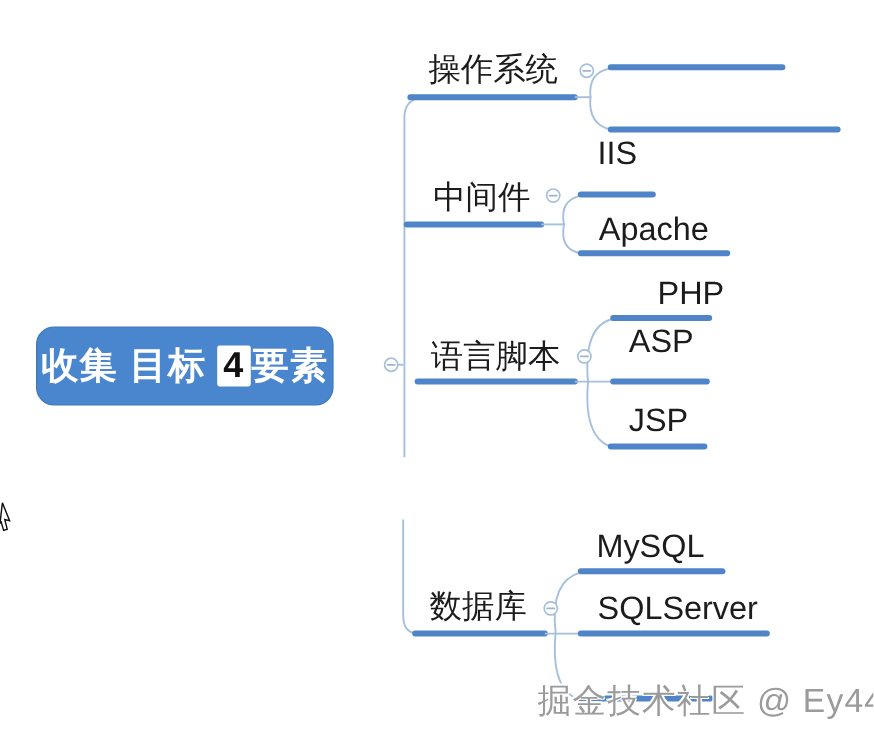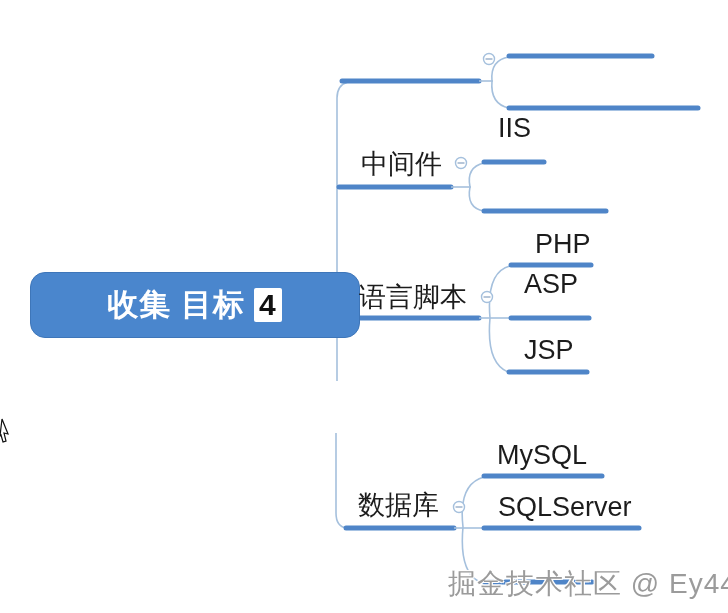--- a/index.html
+++ b/index.html
@@ -21,21 +21,21 @@
     position:absolute;
     color:var(--text,#1c1c1c);
     font-size:27px;
     line-height:28px;
     white-space:nowrap;
   }
   
   .root-node{
     position:absolute;
     left:30px;top:272px;
-    width:330px;height:66px;
+    width:248px;height:66px;
     background:var(--node-fill,#4a86cd);
     border:1px solid #3e76b9;
     border-radius:15px;
     display:flex;align-items:center;justify-content:center;
     color:#ffffff;
     font-size:31px;
     font-weight:bold;
     letter-spacing:1px;
     box-sizing:border-box;
   }
@@ -118,28 +118,31 @@
       <circle class="collapse-circle" cx="459" cy="507" r="5.5"></circle>
       <line class="collapse-minus" x1="456" y1="507" x2="462" y2="507"></line>
     </g>
 
     <path d="M2,419 L8,434 L4,433 L6,441 L3,442 L1,435 L0,436 Z" fill="#ffffff" stroke="#111111" stroke-width="1.2"></path>
   </svg>
 
   <div class="root-node">
     <span>收集 目标</span>
       <span class="badge">4</span>
+      <span>要素</span>
   </div>
 
+  <div class="label" style="left:357px;top:44px">操作系统</div>
   <div class="label" style="left:359px;top:283px">语言脚本</div>
   <div class="label" style="left:361px;top:150px">中间件</div>
   <div class="label" style="left:358px;top:491px">数据库</div>
 
   <div class="label" style="left:498px;top:114px">IIS</div>
-  <div class="label" style="left:535px;top:230px">PHP</div>
+  <div class="label" style="left:499px;top:177px">Apache</div>
+  <div class="label" style="left:548px;top:230px">PHP</div>
   <div class="label" style="left:524px;top:270px">ASP</div>
   <div class="label" style="left:524px;top:336px">JSP</div>
   <div class="label" style="left:497px;top:441px">MySQL</div>
   <div class="label" style="left:498px;top:493px">SQLServer</div>
 
   <div class="watermark">掘金技术社区 @ Ey443</div>
 
 </div>
 
 </body></html>

